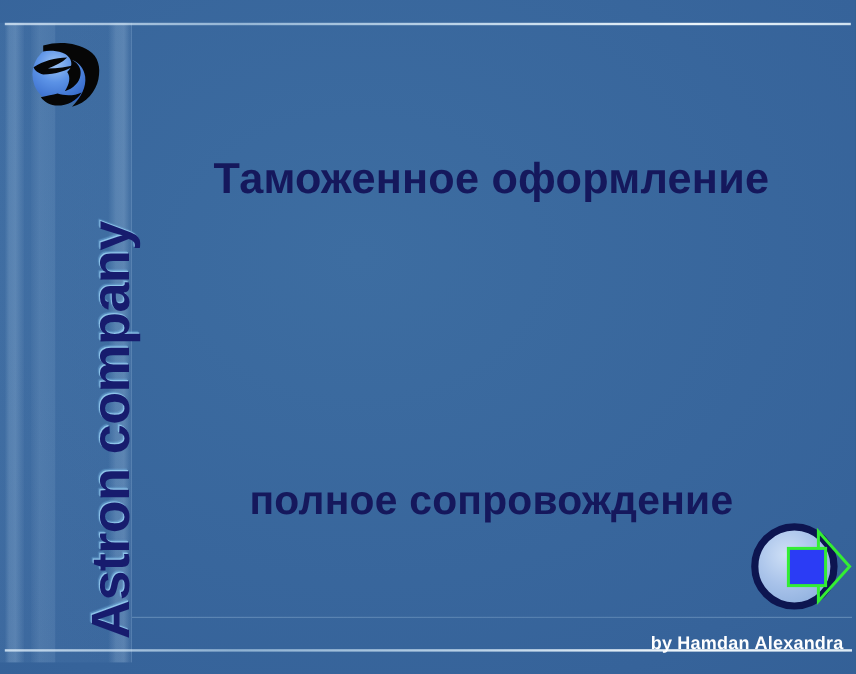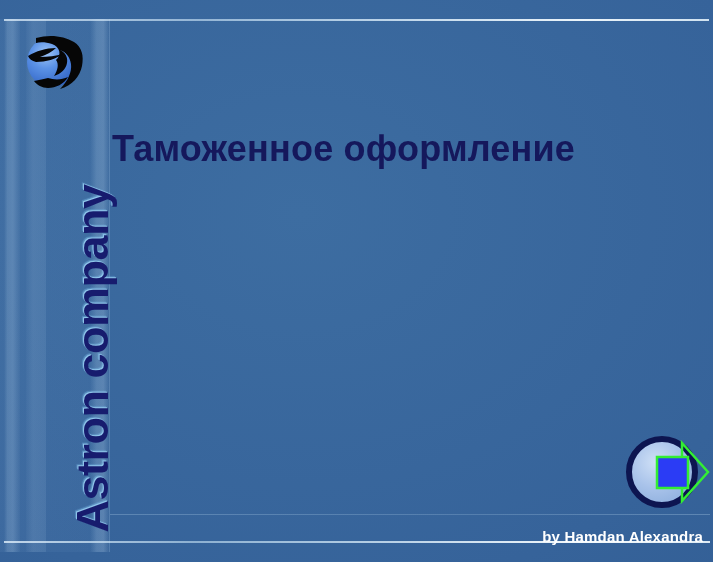--- a/index.html
+++ b/index.html
@@ -134,21 +134,21 @@
        2px -2px 1px rgba(120,185,230,0.45);
     white-space: nowrap;
     line-height: 1;
   }
 
   
   .slide-title {
     position: absolute;
     left: 112px;
     width: 595px;
-    text-align: left;
+    text-align: center;
     color: #15185c;
     font-weight: bold;
     white-space: nowrap;
   }
   #title-main {
     top: 128px;
     font-size: 36px;
     letter-spacing: 0.2px;
   }
   #title-sub {
@@ -213,20 +213,21 @@
                C10,35 7,33 6,30 Z" fill="#060606"></path>
       <path d="M26,52 C32,54 40,54 46,51 C42,58 34,62 26,62
                C20,62 15,59 12,55 C17,54 22,53 26,52 Z" fill="#060606"></path>
     </svg>
   </div>
 
   <div id="company-name">Astron company</div>
 
   <div class="slide-title" id="title-main">Таможенное оформление</div>
 
+  <div class="slide-title" id="title-sub">полное сопровождение</div>
 
   <div id="deco-graphic">
     <svg viewBox="0 0 88 76" width="88" height="76" xmlns="http://www.w3.org/2000/svg">
       <defs>
         <radialGradient id="discGrad" cx="40%" cy="35%" r="70%">
           <stop offset="0%" stop-color="#cfe0f6"></stop>
           <stop offset="55%" stop-color="#a9c3ea"></stop>
           <stop offset="100%" stop-color="#8fb0de"></stop>
         </radialGradient>
       </defs>

